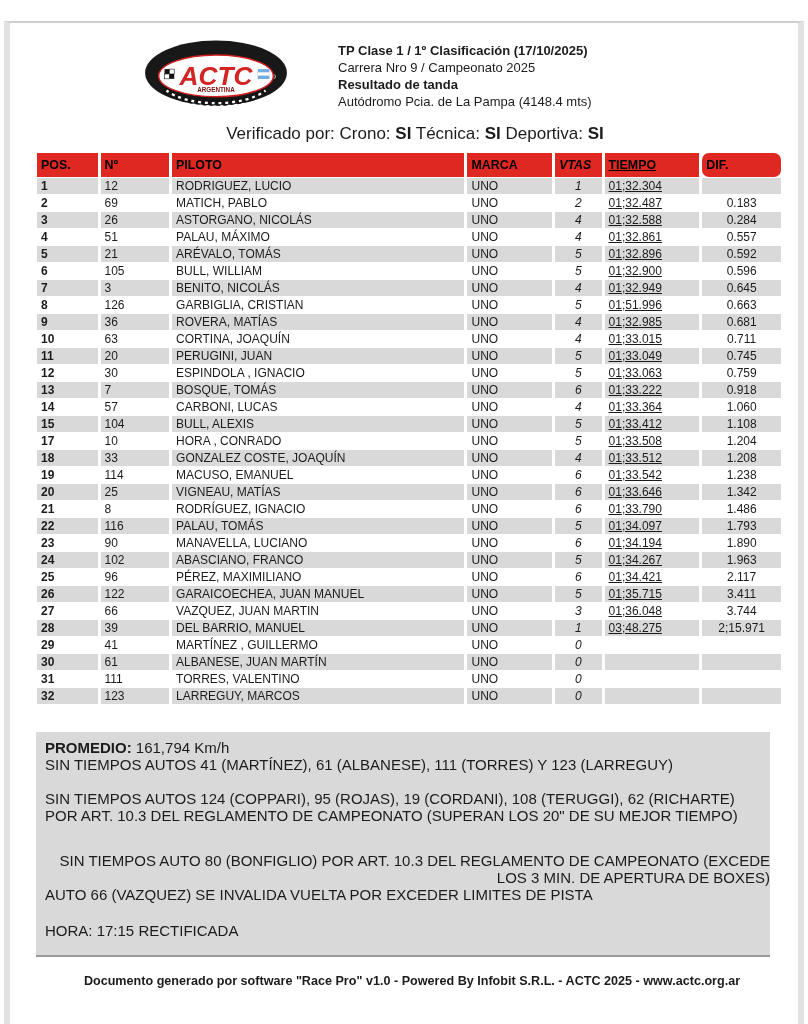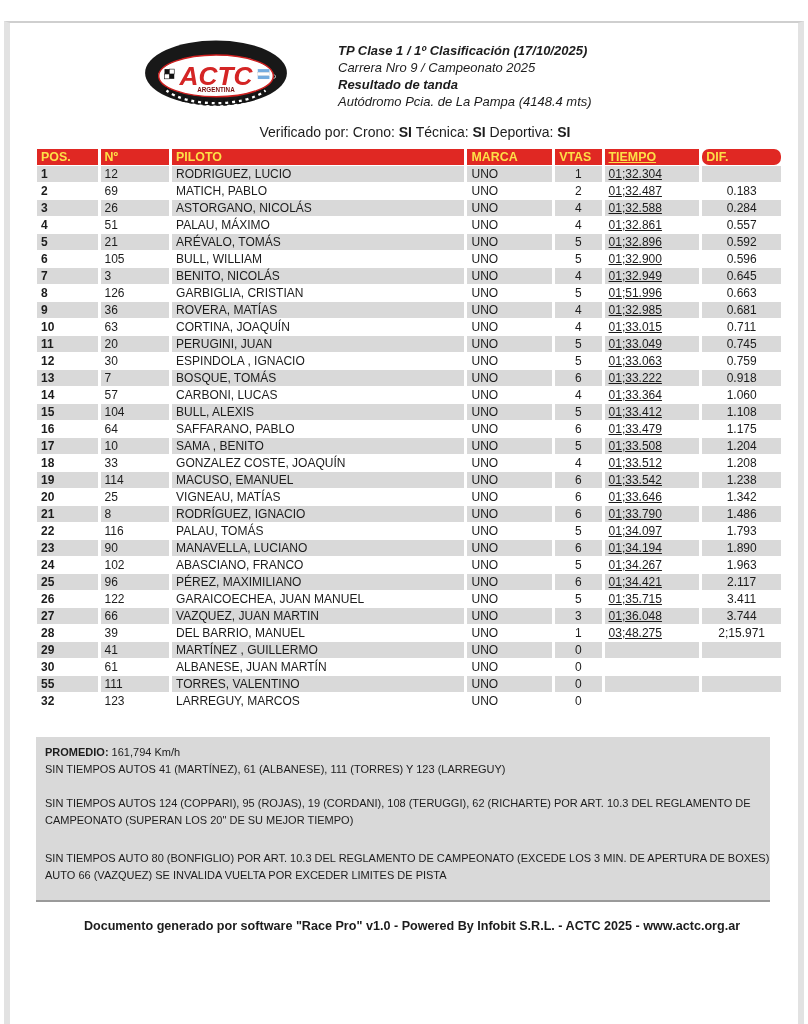--- a/index.html
+++ b/index.html
@@ -6,45 +6,45 @@
   html,body { width:808px; height:1024px; background:#ffffff; overflow:hidden;
     font-family:"Liberation Sans", sans-serif; color:#1c1c1c; }
   .page { position:absolute; left:4px; top:21px; width:800px; height:1003px;
     background:#fff; border-top:2px solid #cfcfcf; border-left:6px solid #e2e2e2;
     border-right:6px solid #e2e2e2; }
   .content { padding:0 0 0 22px; }
 
   
   .hdr { display:flex; align-items:flex-start; margin:16px 0 0 110px; }
   .logo { width:148px; height:68px; flex:0 0 auto; }
-  .titleblock { margin-left:48px; font-size:13px; line-height:17px; padding-top:3px;font-style:italic; }
+  .titleblock { margin-left:48px; font-size:13px; line-height:17px; padding-top:3px; }
   .titleblock .b { font-weight:bold; }
 
-  .verif { text-align:center; font-size:14px; margin-top:14px; }
+  .verif { text-align:center; font-size:17px; margin-top:14px; }
   .verif b { font-weight:bold; }
 
   
   table.results { border-collapse:separate; border-spacing:3px 1px; table-layout:fixed;
     width:750px; margin:8px 0 0 2px; font-size:12px; }
-  table.results th { background:#e02823; color:#fde047; font-weight:bold; text-align:left;
-    font-size:12.4px; height:16px; padding:0 4px; white-space:nowrap; overflow:hidden; }
+  table.results th { background:#e02823; color:#000000; font-weight:bold; text-align:left;
+    font-size:12.4px; height:24px; padding:0 4px; white-space:nowrap; overflow:hidden; }
   table.results td { height:16px; padding:0 4px; white-space:nowrap; overflow:hidden; }
   table.results tbody tr:nth-child(odd) td { background:#d9d9d9; }
   td.c0 { font-weight:bold; }
   .c0 { width:60px; } .c1 { width:68px; } .c2 { width:290px; } .c3 { width:84px; }
-  .c4 { width:46px; text-align:center; } .c5 { width:94px;text-decoration:underline; } .c6 { width:78px; text-align:center; }
+  .c4 { width:46px; text-align:center;font-style:italic; } .c5 { width:94px;text-decoration:underline; } .c6 { width:78px; text-align:center; }
   th.c4 { text-align:center; } th.c6 { text-align:right;border-radius:7px; }
 
   
   .notes { margin:27px 0 0 4px; width:734px; background:#d9d9d9;
     border-bottom:2px solid #9a9a9a; padding:7px 0 16px 9px;
-    font-size:11px; line-height:17px; }
+    font-size:15px; line-height:17px; }
   .notes p { margin:0; }
   .notes .gap17 { margin-top:17px; }
-  .notes .gap21 { margin-top:21px; }
+  .notes .gap21 { margin-top:28px;text-align:right; }
   .notes .gap19 { margin-top:19px; }
   .notes b { font-weight:bold; }
 
   .footer { margin-top:17px; width:760px; text-align:center; font-weight:bold; font-size:12.6px; }
 </style>
 </head>
 <body>
 
 <div class="page">
   <div class="content">
@@ -243,32 +243,23 @@
           <tr>
             <td class="c0">15</td>
             <td class="c1">104</td>
             <td class="c2">BULL, ALEXIS</td>
             <td class="c3">UNO</td>
             <td class="c4">5</td>
             <td class="c5">01;33.412</td>
             <td class="c6">1.108</td>
           </tr>
           <tr>
-            <td class="c0">16</td>
-            <td class="c1">64</td>
-            <td class="c2">SAFFARANO, PABLO</td>
-            <td class="c3">UNO</td>
-            <td class="c4">6</td>
-            <td class="c5">01;33.479</td>
-            <td class="c6">1.175</td>
-          </tr>
-          <tr>
             <td class="c0">17</td>
             <td class="c1">10</td>
-            <td class="c2">SAMA , BENITO</td>
+            <td class="c2">HORA , CONRADO</td>
             <td class="c3">UNO</td>
             <td class="c4">5</td>
             <td class="c5">01;33.508</td>
             <td class="c6">1.204</td>
           </tr>
           <tr>
             <td class="c0">18</td>
             <td class="c1">33</td>
             <td class="c2">GONZALEZ COSTE, JOAQUÍN</td>
             <td class="c3">UNO</td>
@@ -378,21 +369,21 @@
           <tr>
             <td class="c0">30</td>
             <td class="c1">61</td>
             <td class="c2">ALBANESE, JUAN MARTÍN</td>
             <td class="c3">UNO</td>
             <td class="c4">0</td>
             <td class="c5"></td>
             <td class="c6"></td>
           </tr>
           <tr>
-            <td class="c0">55</td>
+            <td class="c0">31</td>
             <td class="c1">111</td>
             <td class="c2">TORRES, VALENTINO</td>
             <td class="c3">UNO</td>
             <td class="c4">0</td>
             <td class="c5"></td>
             <td class="c6"></td>
           </tr>
           <tr>
             <td class="c0">32</td>
             <td class="c1">123</td>
@@ -404,18 +395,19 @@
           </tr>
         </tbody>
     </table>
 
     <div class="notes">
       <p><b>PROMEDIO:</b><span> 161,794 Km/h</span></p>
       <p>SIN TIEMPOS AUTOS 41 (MARTÍNEZ), 61 (ALBANESE), 111 (TORRES) Y 123 (LARREGUY)</p>
       <p class="gap17">SIN TIEMPOS AUTOS 124 (COPPARI), 95 (ROJAS), 19 (CORDANI), 108 (TERUGGI), 62 (RICHARTE) POR ART. 10.3 DEL REGLAMENTO DE CAMPEONATO (SUPERAN LOS 20" DE SU MEJOR TIEMPO)</p>
       <p class="gap21">SIN TIEMPOS AUTO 80 (BONFIGLIO) POR ART. 10.3 DEL REGLAMENTO DE CAMPEONATO  (EXCEDE LOS 3 MIN. DE APERTURA DE BOXES)</p>
       <p>AUTO 66 (VAZQUEZ) SE INVALIDA VUELTA POR EXCEDER LIMITES DE PISTA</p>
+      <p class="gap19">HORA: 17:15 RECTIFICADA</p>
     </div>
 
     <div class="footer">Documento generado por software "Race Pro" v1.0 - Powered By Infobit S.R.L. - ACTC 2025 - www.actc.org.ar</div>
 
   </div>
 </div>
 
 </body></html>

